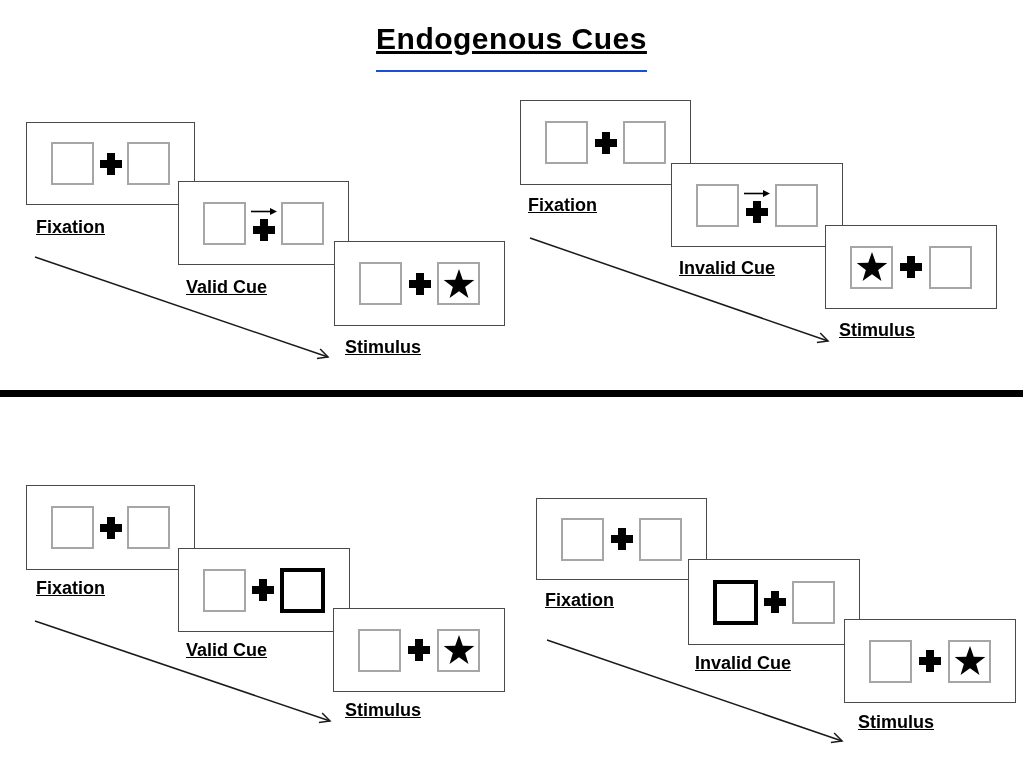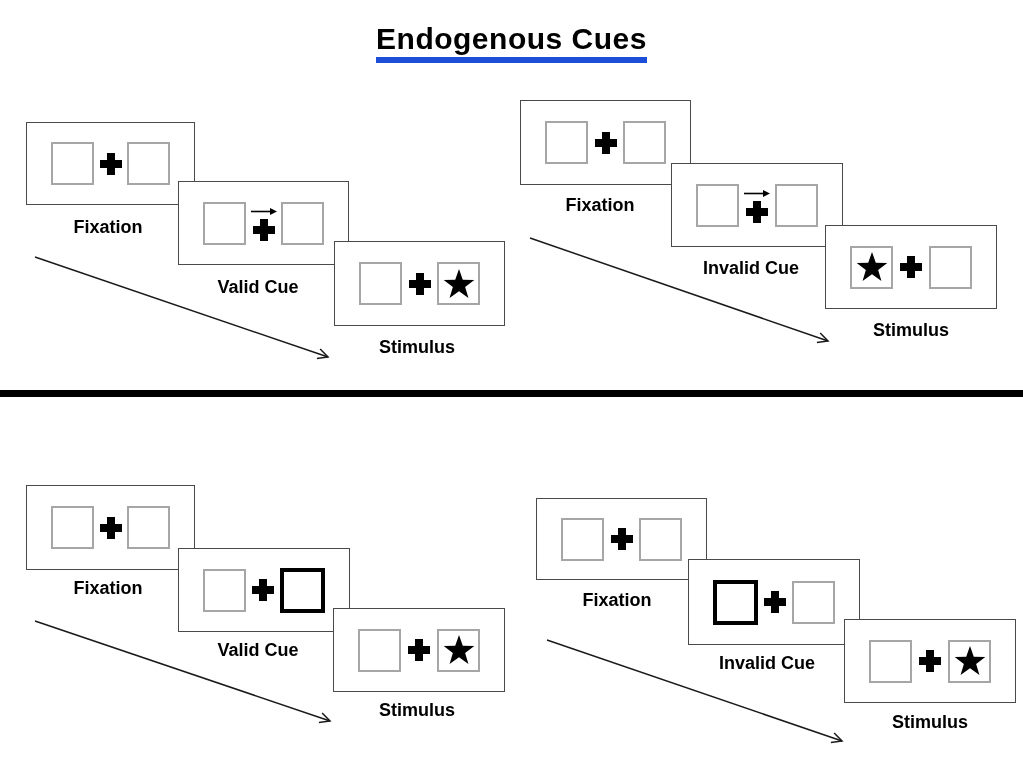--- a/index.html
+++ b/index.html
@@ -4,40 +4,40 @@
 <style>
   html,body{margin:0;padding:0;background:#fff;}
   .canvas{
     position:relative;width:1023px;height:767px;background:#ffffff;
     font-family:"Liberation Sans","DejaVu Sans",sans-serif;overflow:hidden;
   }
   .section-title{
     position:absolute;left:0;width:1023px;text-align:center;
     font-size:30px;font-weight:bold;color:#000;letter-spacing:0.5px;
   }
-  .section-title .underlined{border-bottom:6px solid #1d4ed8;padding-bottom:2px;}
+  .section-title .underlined{border-bottom:2px solid #1d4ed8;padding-bottom:15px;text-decoration:underline;}
   .divider{position:absolute;left:0;top:390px;width:1023px;height:7px;background:#000;}
   .panel{
     position:absolute;background:#fff;border:1.5px solid #4a4a4a;
     display:flex;align-items:center;justify-content:space-between;
     padding:0 24px;box-sizing:border-box;
   }
   .box{
     width:43px;height:43px;border:2px solid #a6a6a6;background:#fff;
     box-sizing:border-box;position:relative;flex:0 0 auto;
     display:flex;align-items:center;justify-content:center;
   }
   .box.bold{border:4px solid #000;width:45px;height:45px;}
   .plus{position:relative;width:22px;height:22px;flex:0 0 auto;}
   .plus::before{content:"";position:absolute;left:0;top:7px;width:22px;height:8px;background:#000;}
   .plus::after{content:"";position:absolute;top:0;left:7px;width:8px;height:22px;background:#000;}
   .cue-center{display:flex;flex-direction:column;align-items:center;gap:3px;flex:0 0 auto;}
   .step-label{
-    position:absolute;width:144px;text-align:center;
-    font-size:18px;font-weight:bold;color:#000;z-index:6;
+    position:absolute;width:144px;
+    font-size:18px;font-weight:bold;color:#000;z-index:6;text-decoration:underline;
   }
   .overlay{position:absolute;left:0;top:0;z-index:0;pointer-events:none;}
   .panel{z-index:1;}
   .p-z2{z-index:2;} .p-z3{z-index:3;}
   .star-svg{display:block;}
 </style>
 </head>
 <body>
 
 <div class="canvas">

